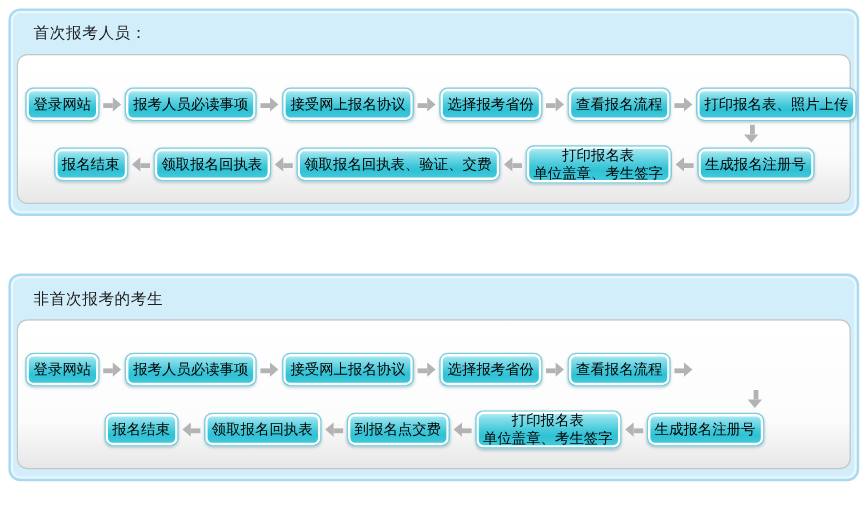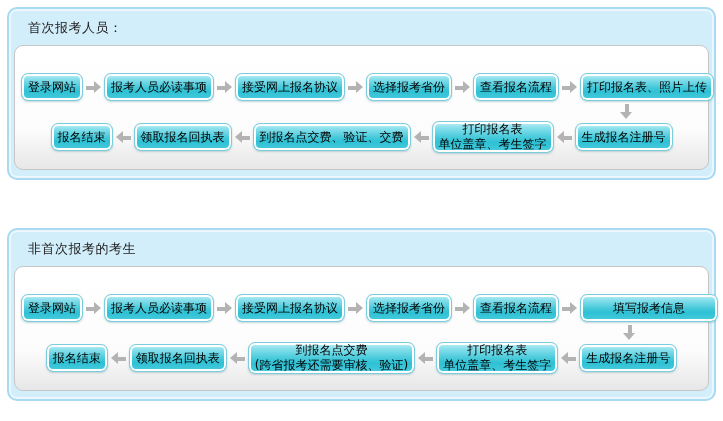--- a/index.html
+++ b/index.html
@@ -100,21 +100,21 @@
       <div class="frow r2">
         <div class="btn">
             <span>报名结束</span>
           </div>
         <span class="al"></span>
         <div class="btn">
             <span>领取报名回执表</span>
           </div>
         <span class="al"></span>
         <div class="btn">
-            <span>到报名点交费、验证、交费</span>
+            <span>领取报名回执表、验证、交费</span>
           </div>
         <span class="al"></span>
         <div class="btn">
             <span>打印报名表</span>
             <span>单位盖章、考生签字</span>
           </div>
         <span class="al"></span>
         <div class="btn">
             <span>生成报名注册号</span>
           </div>
@@ -141,41 +141,37 @@
           </div>
         <span class="ar"></span>
         <div class="btn">
             <span>选择报考省份</span>
           </div>
         <span class="ar"></span>
         <div class="btn">
             <span>查看报名流程</span>
           </div>
         <span class="ar"></span>
-        <div class="btn wide">
-            <span>填写报考信息</span>
-          </div>
       </div>
       <div class="frow rdown">
         <div class="slot slot-p2">
           <span class="ad"></span>
         </div>
       </div>
       <div class="frow r2">
         <div class="btn">
             <span>报名结束</span>
           </div>
         <span class="al"></span>
         <div class="btn">
             <span>领取报名回执表</span>
           </div>
         <span class="al"></span>
         <div class="btn">
             <span>到报名点交费</span>
-            <span>(跨省报考还需要审核、验证)</span>
           </div>
         <span class="al"></span>
         <div class="btn">
             <span>打印报名表</span>
             <span>单位盖章、考生签字</span>
           </div>
         <span class="al"></span>
         <div class="btn">
             <span>生成报名注册号</span>
           </div>

